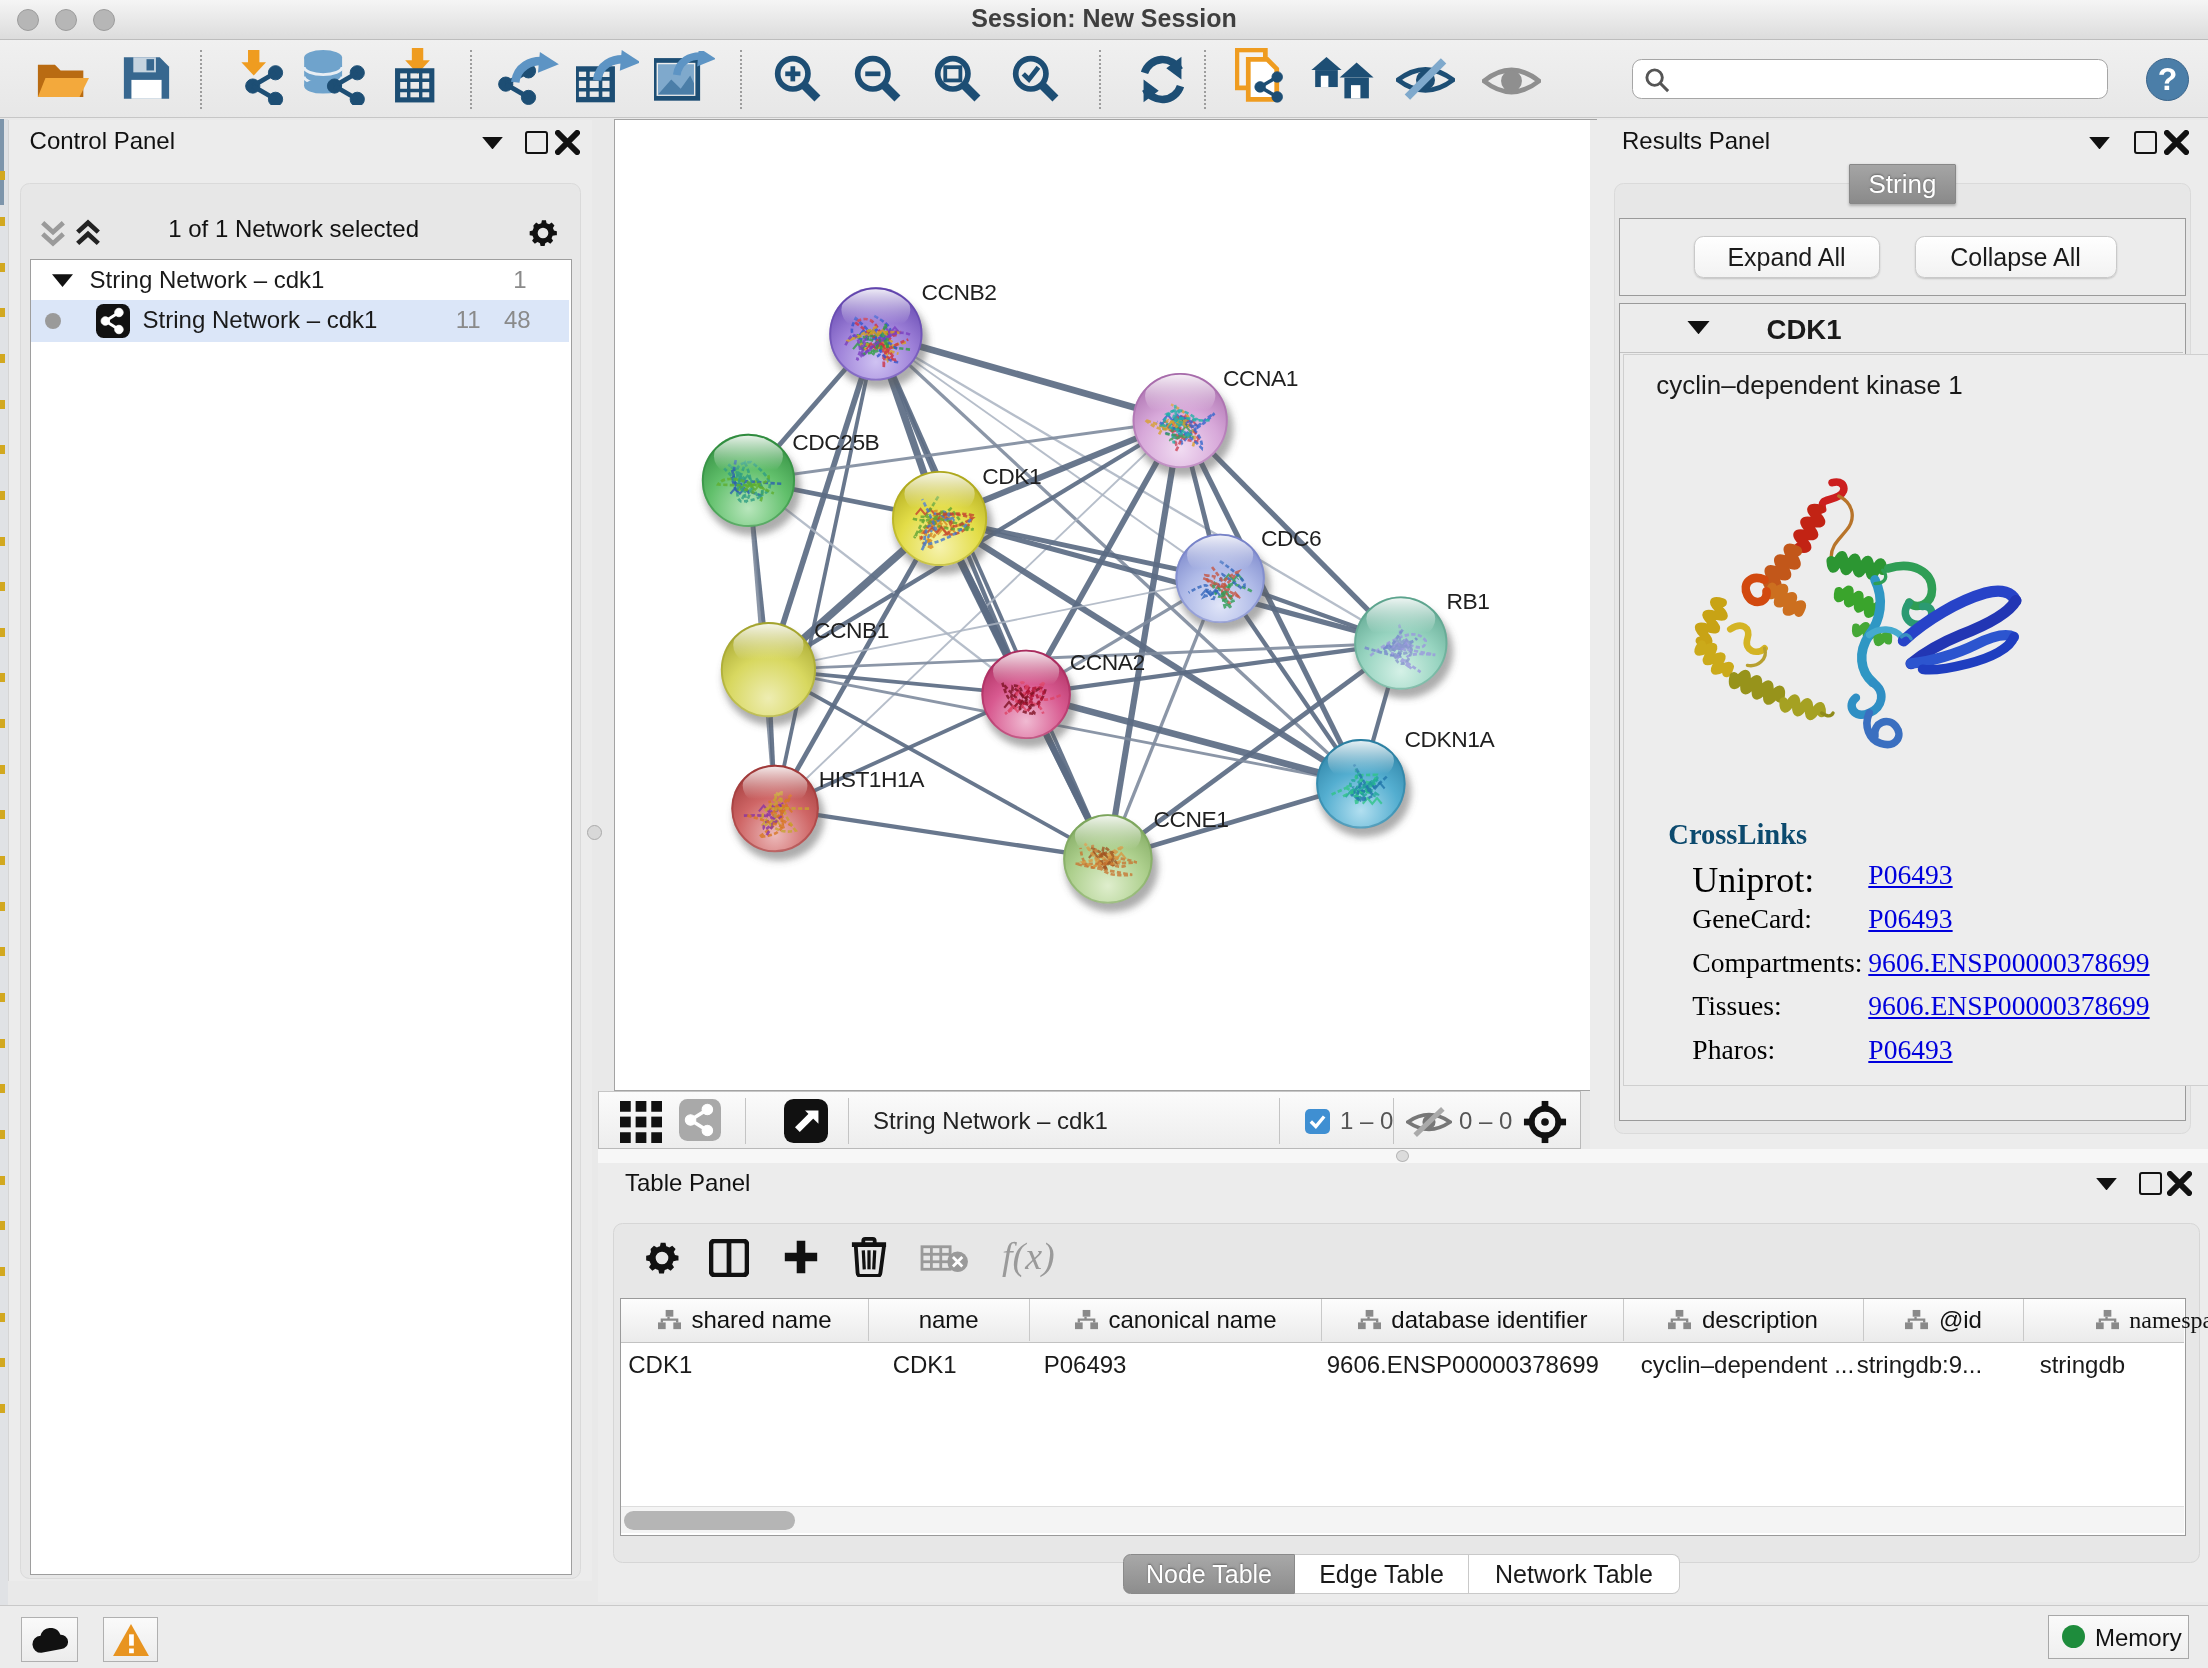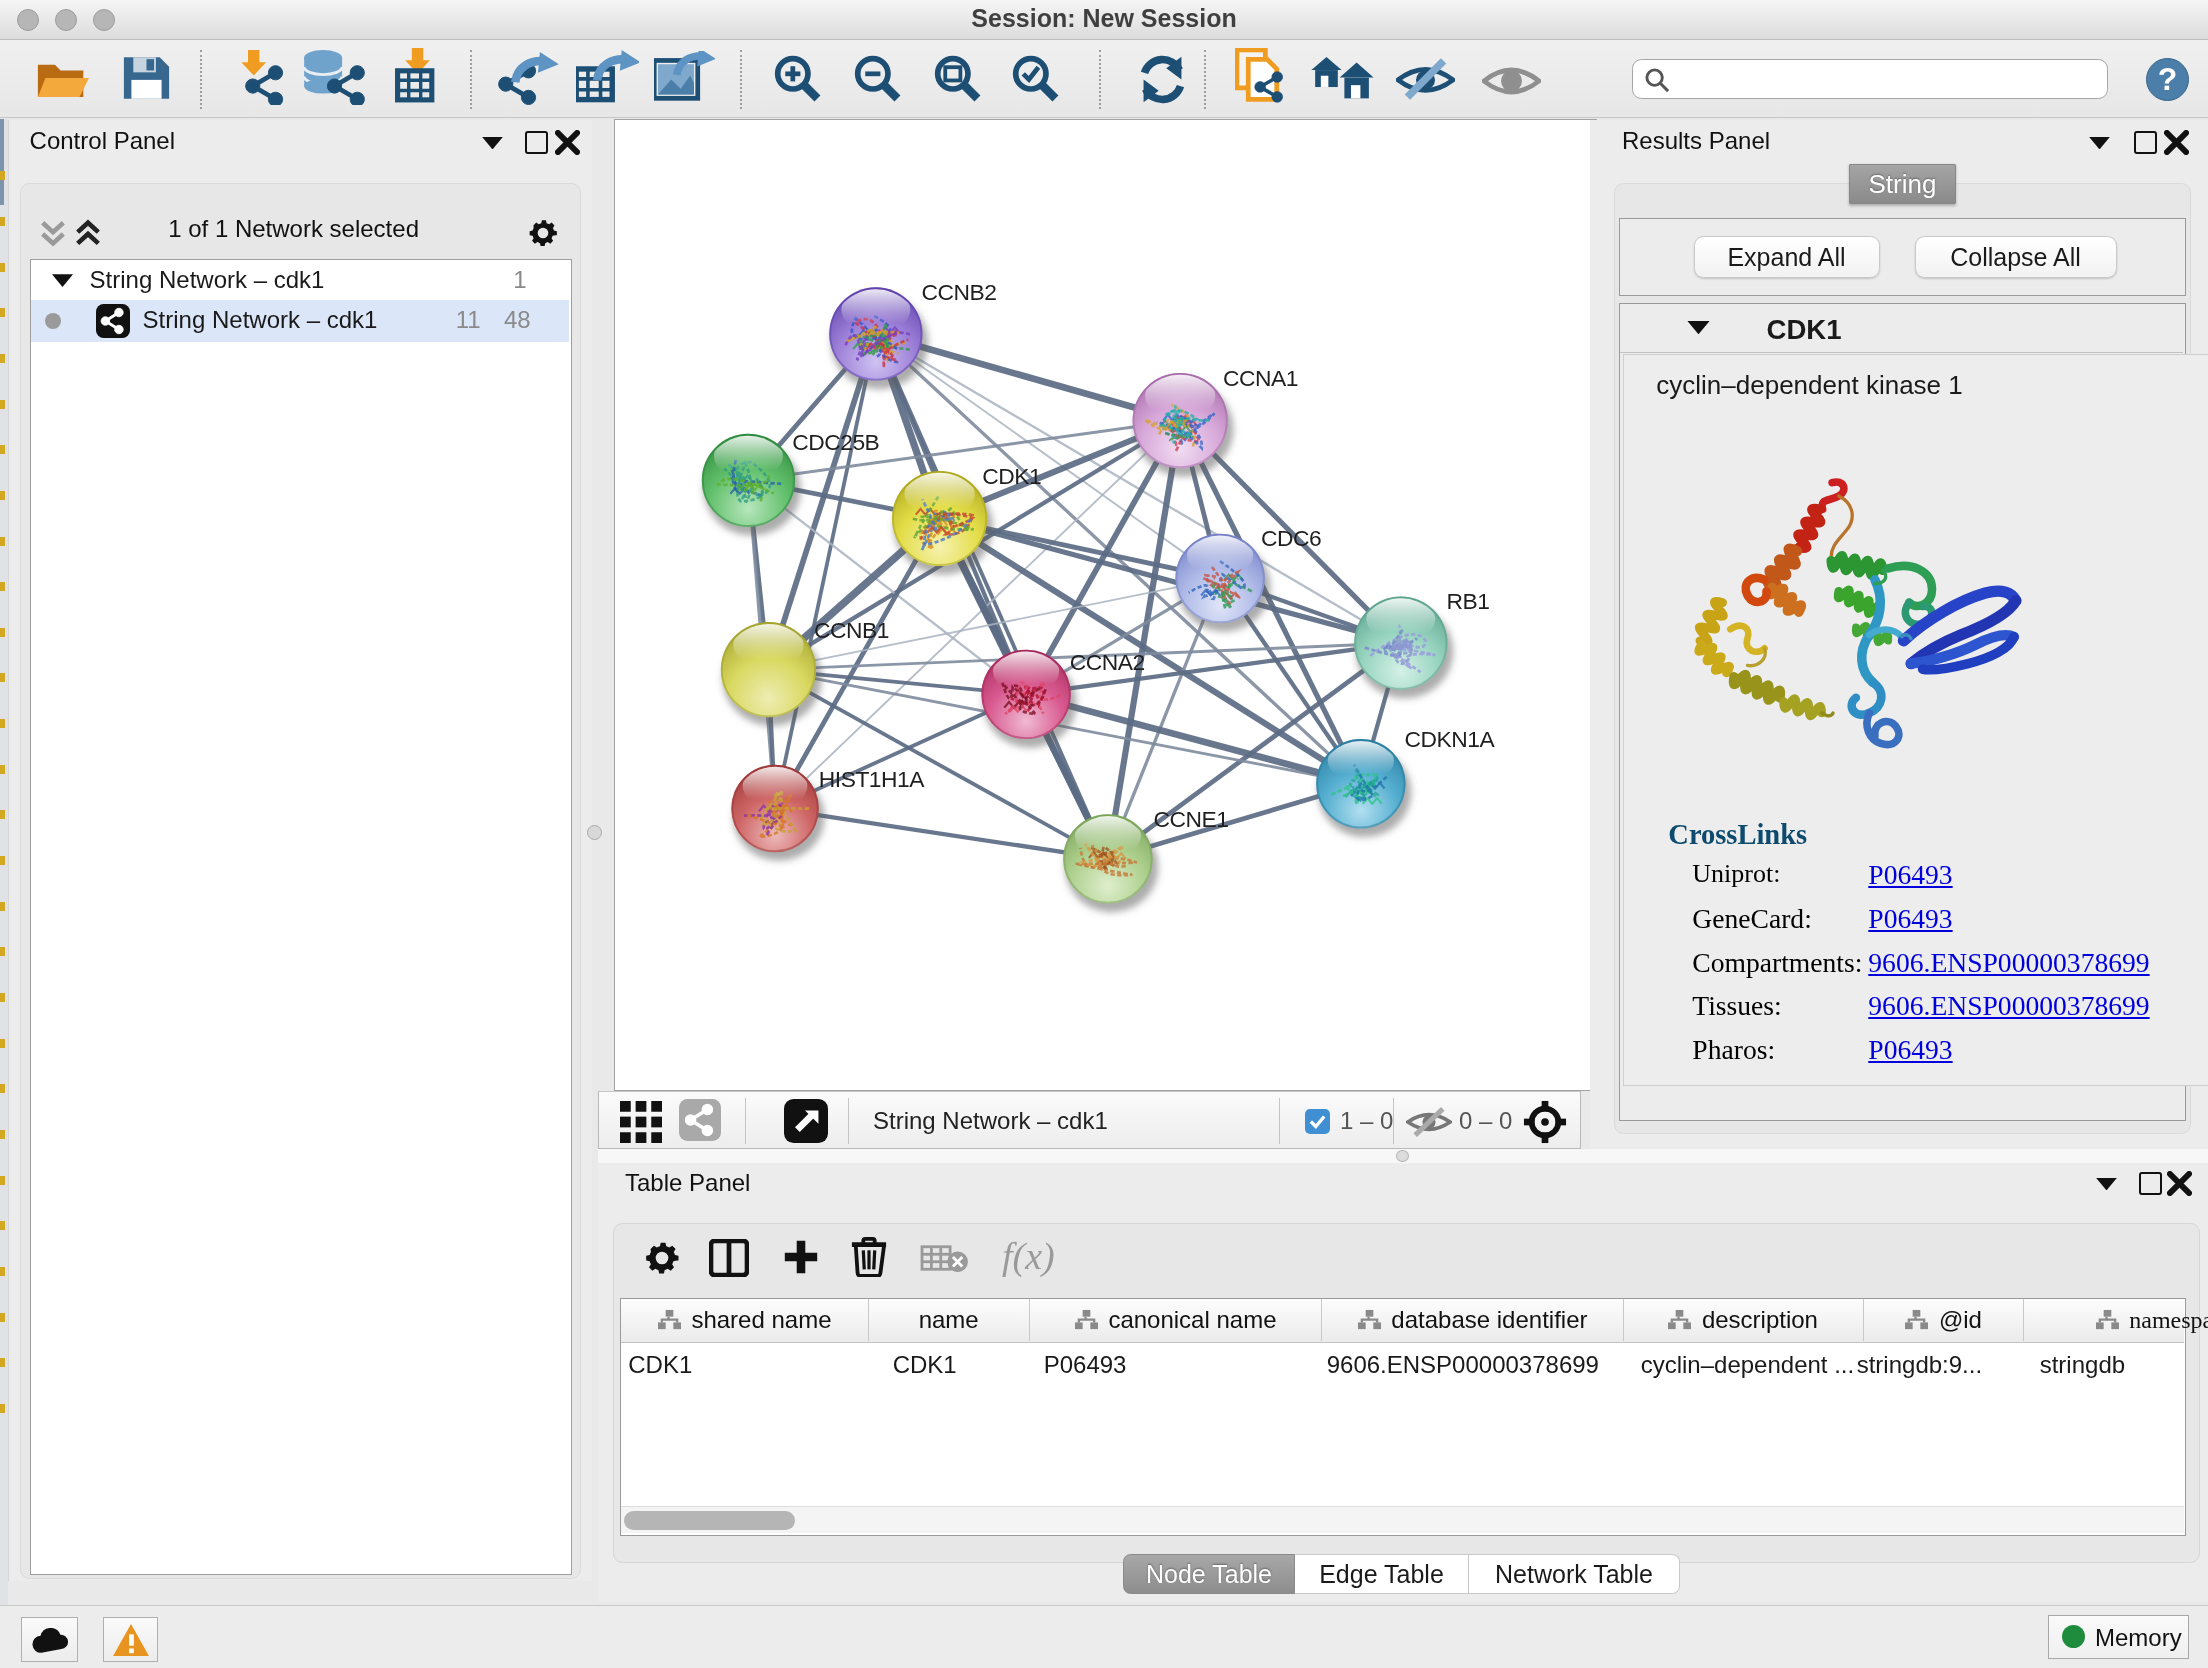--- a/index.html
+++ b/index.html
@@ -724,21 +724,21 @@
 <path d="M356 130 C348 144 324 156 298 166 C276 175 258 186 246 196" fill="none" stroke="#2236b4" stroke-width="12" stroke-linecap="round" stroke-linejoin="round"></path>
 <path d="M246 196 C266 194 294 186 314 176 C332 167 346 164 354 168" fill="none" stroke="#2c55cf" stroke-width="11" stroke-linecap="round" stroke-linejoin="round"></path>
 <path d="M354 168 C350 180 330 190 306 196 C286 201 268 204 258 202" fill="none" stroke="#1f3ec0" stroke-width="10" stroke-linecap="round" stroke-linejoin="round"></path>
 <path d="M202 248 C196 262 202 276 214 280 C230 285 238 272 230 262 C222 252 206 258 208 272" fill="none" stroke="#3a6fc0" stroke-width="8" stroke-linecap="round" stroke-linejoin="round"></path>
 <path d="M92 180 C96 192 84 200 74 198" fill="none" stroke="#b8a030" stroke-width="3.5" stroke-linecap="round" stroke-linejoin="round"></path>
 <path d="M152 248 C158 252 162 252 164 248" fill="none" stroke="#8f8b1a" stroke-width="3.5" stroke-linecap="round" stroke-linejoin="round"></path>
 <path d="M216 98 C222 104 220 112 208 112" fill="none" stroke="#2f9e55" stroke-width="3.5" stroke-linecap="round" stroke-linejoin="round"></path>
 <path d="M236 168 C240 164 244 166 246 170" fill="none" stroke="#3a8fc0" stroke-width="3.5" stroke-linecap="round" stroke-linejoin="round"></path>
         </svg>
         <div class="abs" style="left:44px;top:464px;font-family:'Liberation Serif',serif;font-size:28.5px;font-weight:bold;color:#0c4a6e;">CrossLinks</div>
-        <div class="abs" style="left:68px;top:504px;font-family:'Liberation Serif',serif;font-size:26px;color:#000;">Uniprot:</div>
+        <div class="abs" style="left:68px;top:504px;font-family:'Liberation Serif',serif;font-size:36px;color:#000;">Uniprot:</div>
         <div class="abs" style="left:244px;top:504px;font-family:'Liberation Serif',serif;font-size:27.6px;color:#0000dd;text-decoration:underline;">P06493</div>
         <div class="abs" style="left:68px;top:548px;font-family:'Liberation Serif',serif;font-size:27.6px;color:#000;">GeneCard:</div>
         <div class="abs" style="left:244px;top:548px;font-family:'Liberation Serif',serif;font-size:27.6px;color:#0000dd;text-decoration:underline;">P06493</div>
         <div class="abs" style="left:68px;top:592px;font-family:'Liberation Serif',serif;font-size:27.6px;color:#000;">Compartments:</div>
         <div class="abs" style="left:244px;top:592px;font-family:'Liberation Serif',serif;font-size:27.6px;color:#0000dd;text-decoration:underline;">9606.ENSP00000378699</div>
         <div class="abs" style="left:68px;top:635px;font-family:'Liberation Serif',serif;font-size:27.6px;color:#000;">Tissues:</div>
         <div class="abs" style="left:244px;top:635px;font-family:'Liberation Serif',serif;font-size:27.6px;color:#0000dd;text-decoration:underline;">9606.ENSP00000378699</div>
         <div class="abs" style="left:68px;top:679px;font-family:'Liberation Serif',serif;font-size:27.6px;color:#000;">Pharos:</div>
         <div class="abs" style="left:244px;top:679px;font-family:'Liberation Serif',serif;font-size:27.6px;color:#0000dd;text-decoration:underline;">P06493</div>
       </div>

